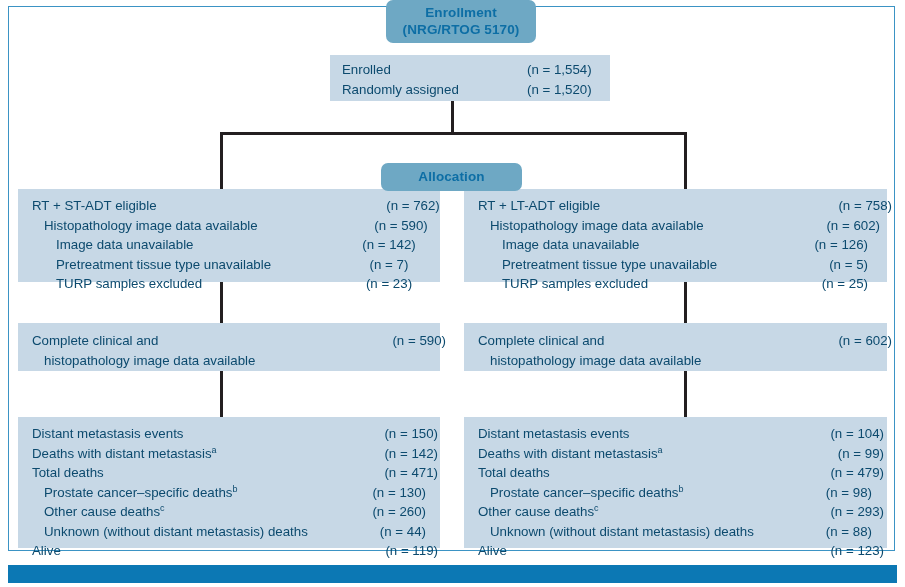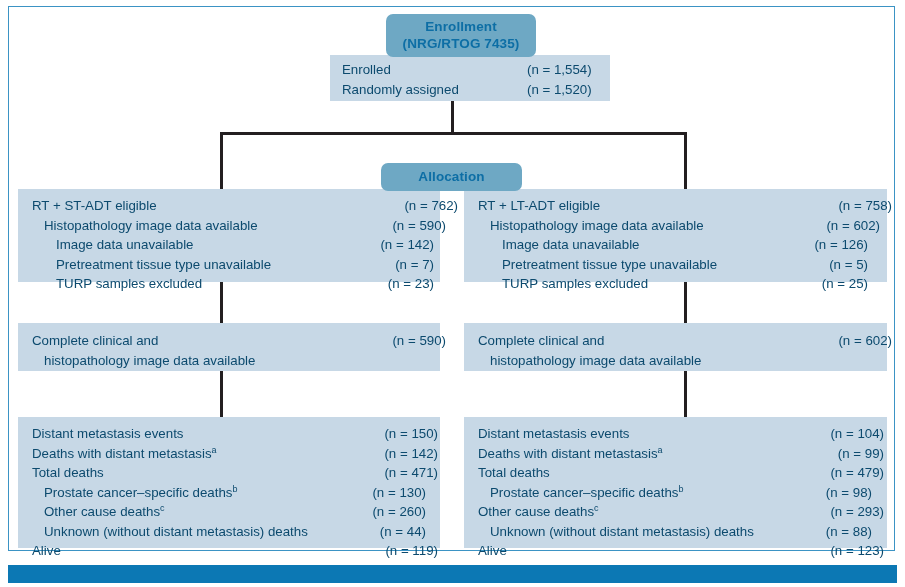--- a/index.html
+++ b/index.html
@@ -76,21 +76,21 @@
   
   .i0{padding-left:0px;}
   .i1{padding-left:12px;}
   .i2{padding-left:24px;}
 
   
   #enroll-box{left:330px;top:55px;width:280px;height:46px;padding:5px 10px 0 12px;}
   #enroll-box .num{left:185px;}
 
   #alloc-left{left:18px;top:189px;width:422px;height:93px;padding:7px 0 0 14px;}
-  #alloc-left .num{left:352px;width:74px;}
+  #alloc-left .num{left:344px;width:74px;text-align:center;}
   #alloc-right{left:464px;top:189px;width:423px;height:93px;padding:7px 0 0 14px;}
   #alloc-right .num{left:340px;width:74px;}
 
   #analysis-left{left:18px;top:323px;width:422px;height:48px;padding:8px 0 0 14px;}
   #analysis-left .num{left:340px;width:74px;}
   #analysis-right{left:464px;top:323px;width:423px;height:48px;padding:8px 0 0 14px;}
   #analysis-right .num{left:340px;width:74px;}
 
   #outcome-left{left:18px;top:417px;width:422px;height:131px;padding:7px 0 0 14px;}
   #outcome-left .num{left:330px;width:76px;}
@@ -111,23 +111,23 @@
 
   <div class="vline" style="left:220px;top:132px;height:58px;"></div>
   <div class="vline" style="left:684px;top:132px;height:58px;"></div>
 
   <div class="vline" style="left:220px;top:281px;height:43px;"></div>
   <div class="vline" style="left:684px;top:281px;height:43px;"></div>
 
   <div class="vline" style="left:220px;top:370px;height:48px;"></div>
   <div class="vline" style="left:684px;top:370px;height:48px;"></div>
 
-  <div class="pill" id="pill-enrollment" style="left:386px;top:14px;width:150px;">
+  <div class="pill" id="pill-enrollment" style="left:386px;top:0;width:150px;">
     <span>Enrollment</span><br>
-    <span>(NRG/RTOG 7435)</span>
+    <span>(NRG/RTOG 5170)</span>
   </div>
 
   <div class="pill" id="pill-allocation" style="left:381px;top:163px;width:141px;padding:5px 0 6px 0;">
     <span>Allocation</span>
   </div>
 
 
   <div class="box" id="enroll-box">
       <div class="row i0"><span class="lbl">Enrolled</span><span class="num" style="margin-left: 0px; text-align: center;">(n = 1,554)</span></div>
       <div class="row i0"><span class="lbl">Randomly assigned</span><span class="num" style="margin-left: 0px;">(n = 1,520)</span></div>

